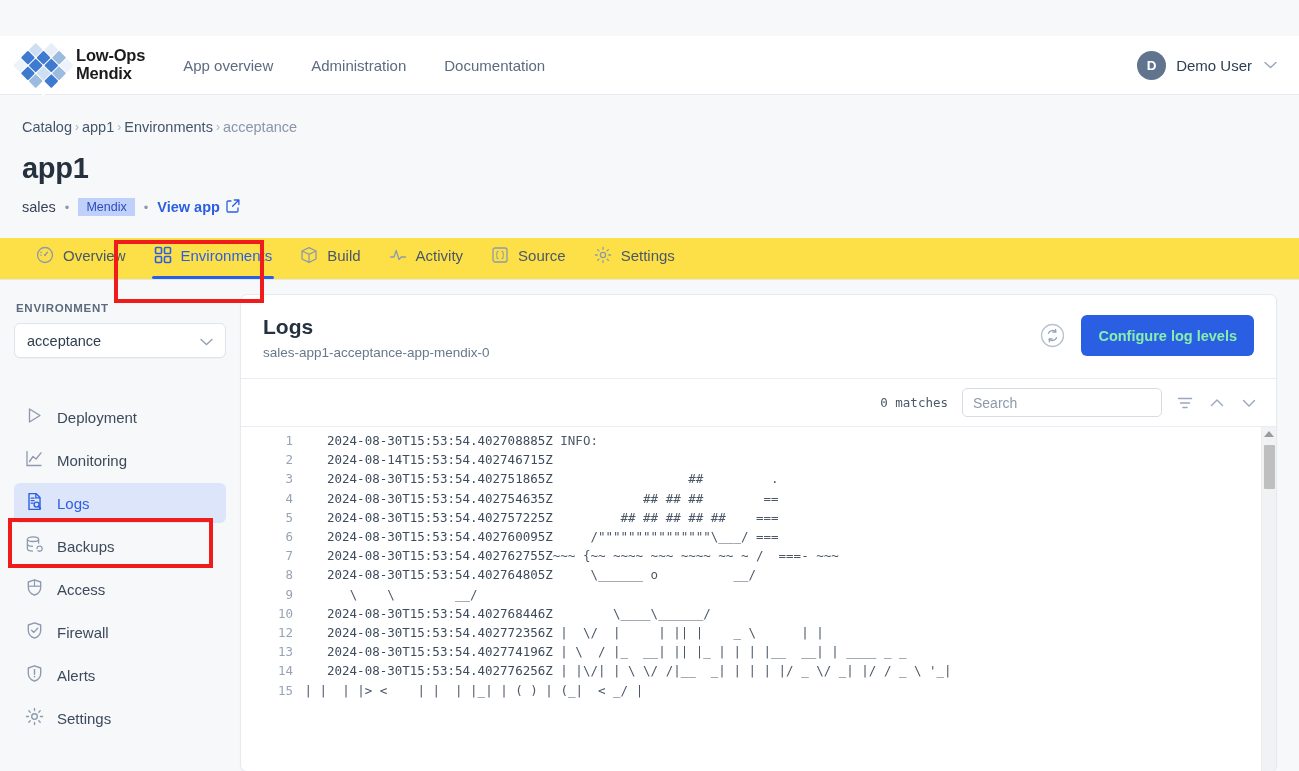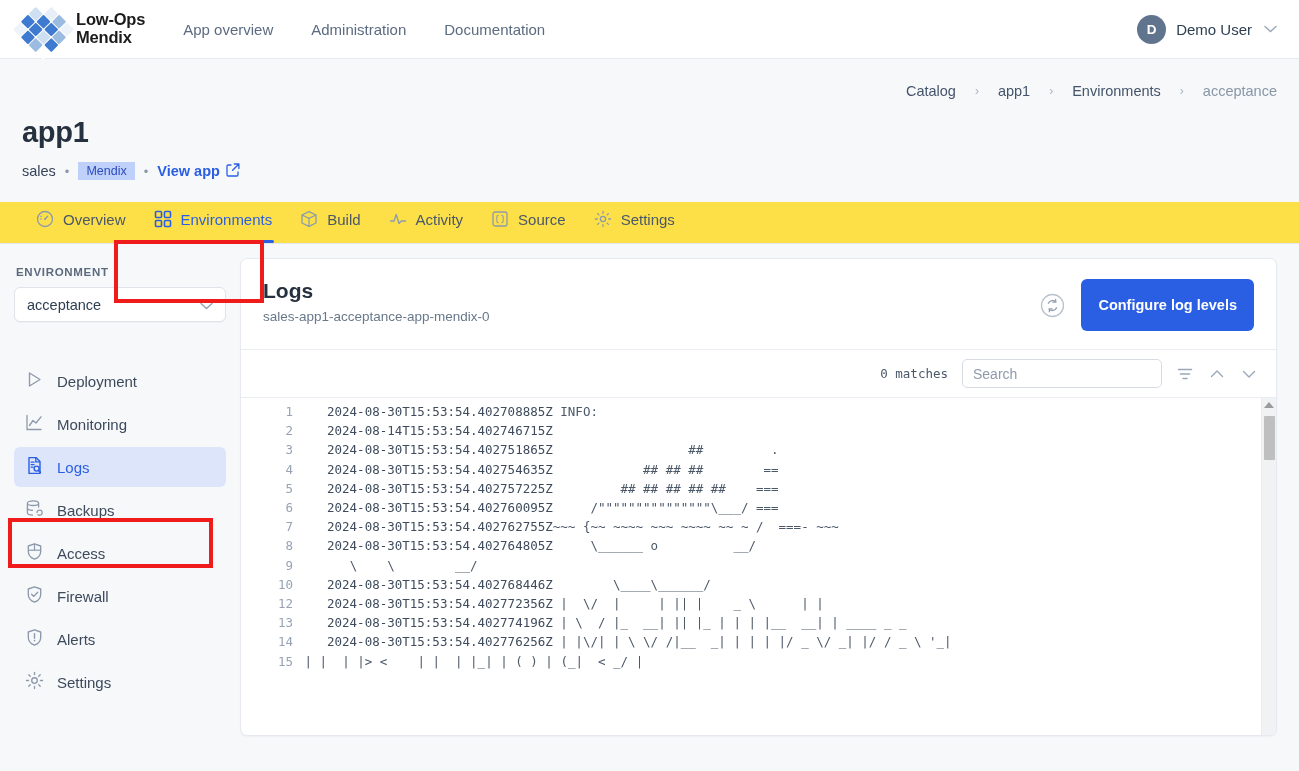--- a/index.html
+++ b/index.html
@@ -10,20 +10,21 @@
     overflow: hidden;
     color: #2c3e50;
   }
   
   .topbar {
     height: 59px; background: #ffffff;
     border-bottom: 1px solid #e6e9ef;
     display: flex; align-items: center;
     padding: 0 22px 0 22px;
     position: relative;
+    margin-top: 36px;
   }
   .brand { display: flex; align-items: center; gap: 11px; margin-right: 38px; }
   .logo-diamond {
     width: 43px; height: 43px; position: relative; transform: rotate(45deg);
     display: grid; grid-template-columns: repeat(4, 1fr); grid-template-rows: repeat(4, 1fr);
     gap: 1.5px;
   }
   .logo-diamond i { display:block; border-radius: 1px; }
   .brand-text {
     font-size: 16.5px; font-weight: bold; line-height: 1.08;
@@ -40,21 +41,21 @@
   .avatar {
     width: 29px; height: 29px; border-radius: 50%;
     background: #60748e; color: #fff; font-size: 13.5px; font-weight: bold;
     display: flex; align-items: center; justify-content: center;
   }
   .user-name { font-size: 15px; color: #2c3e50; }
   .caret { color: #9aa7b8; font-size: 11px; margin-left: 2px; }
 
   
   .page-head { padding: 24px 22px 0 22px; background: #f7f8fa; }
-  .breadcrumb { display: flex; align-items: center; gap: 19px; font-size: 14.5px; justify-content: flex-end; }
+  .breadcrumb { display: flex; align-items: center; gap: 3px; font-size: 14.5px; }
   .bc-link { color: #44546a; cursor: pointer; }
   .bc-sep { color: #a9b4c2; font-size: 12px; }
   .bc-current { color: #8896a8; }
   .page-title { font-size: 29px; font-weight: bold; color: #26313f; margin-top: 17px; letter-spacing: -0.3px; }
   .sub-row { display: flex; align-items: center; gap: 9px; margin-top: 13px; font-size: 14.5px; }
   .sub-team { color: #374357; }
   .dot { color: #8d99a8; font-size: 13px; }
   .badge-mendix {
     background: #bfd0fb; color: #2c4bbd; font-size: 12.5px;
     padding: 2px 8px; border-radius: 0; font-weight: 500;
@@ -108,22 +109,22 @@
   }
   .panel-head {
     display: flex; align-items: flex-start; justify-content: space-between;
     padding: 20px 22px 18px 22px;
   }
   .panel-title { font-size: 21px; font-weight: bold; color: #26313f; }
   .panel-sub { font-size: 13.5px; color: #68788b; margin-top: 6px; }
   .panel-actions { display: flex; align-items: center; gap: 16px; }
   .refresh-btn { cursor: pointer; display: flex; }
   .btn-primary {
-    background: #2b5fe3; color: #ffffff; border: none; border-radius: 6px;
-    padding: 0 17px; height: 52px; font-size: 14.5px; font-weight: bold;
+    background: #2b5fe3; color: #86efac; border: none; border-radius: 6px;
+    padding: 0 17px; height: 41px; font-size: 14.5px; font-weight: bold;
     cursor: pointer; font-family: inherit;
   }
   .log-toolbar {
     border-top: 1px solid #e9ecf2;
     display: flex; align-items: center; justify-content: flex-end; gap: 14px;
     padding: 9px 18px 9px 18px;
   }
   .matches {
     font-family: "DejaVu Sans Mono", monospace; font-size: 12.5px; color: #4a5869;
   }

